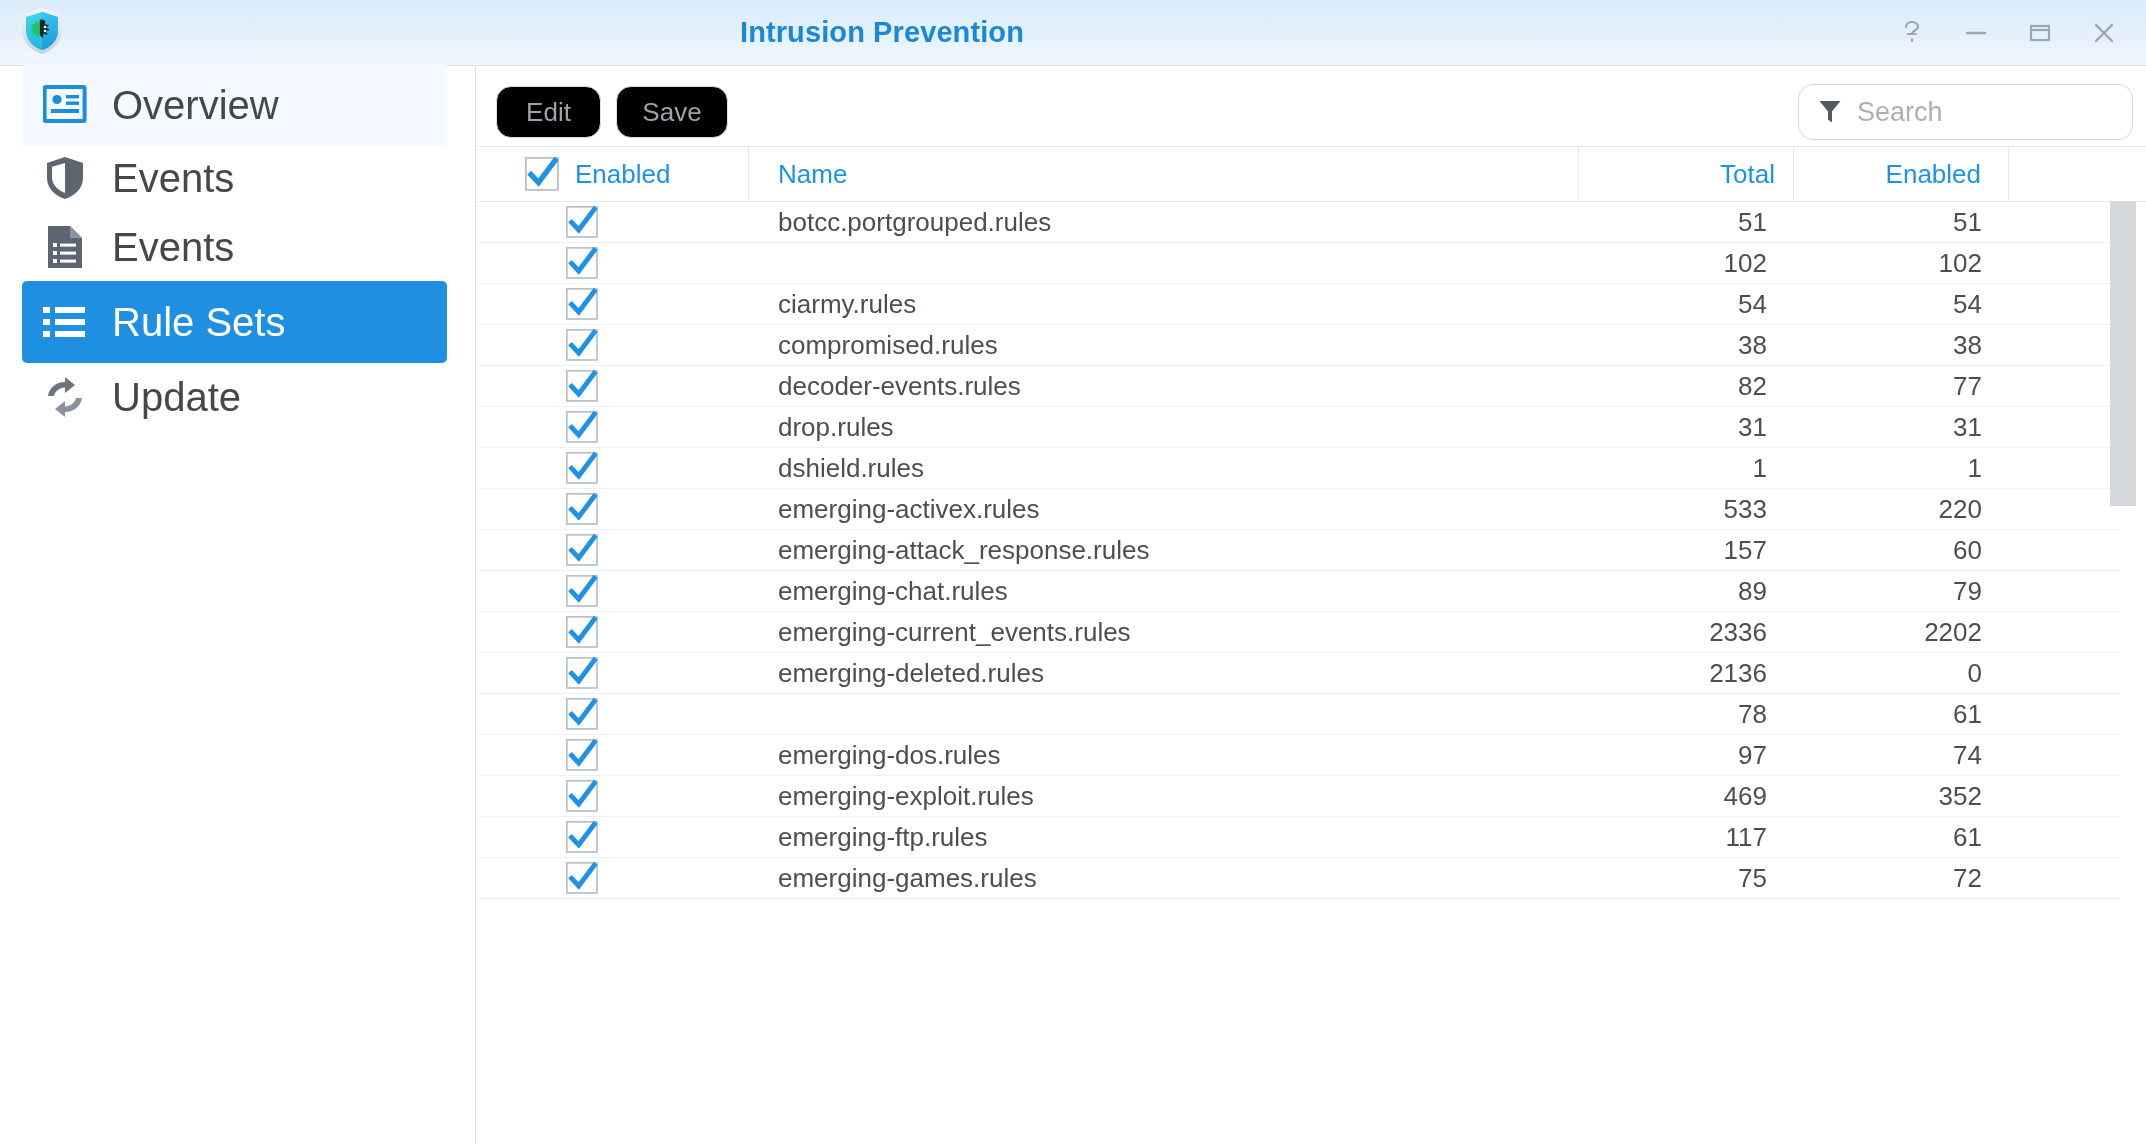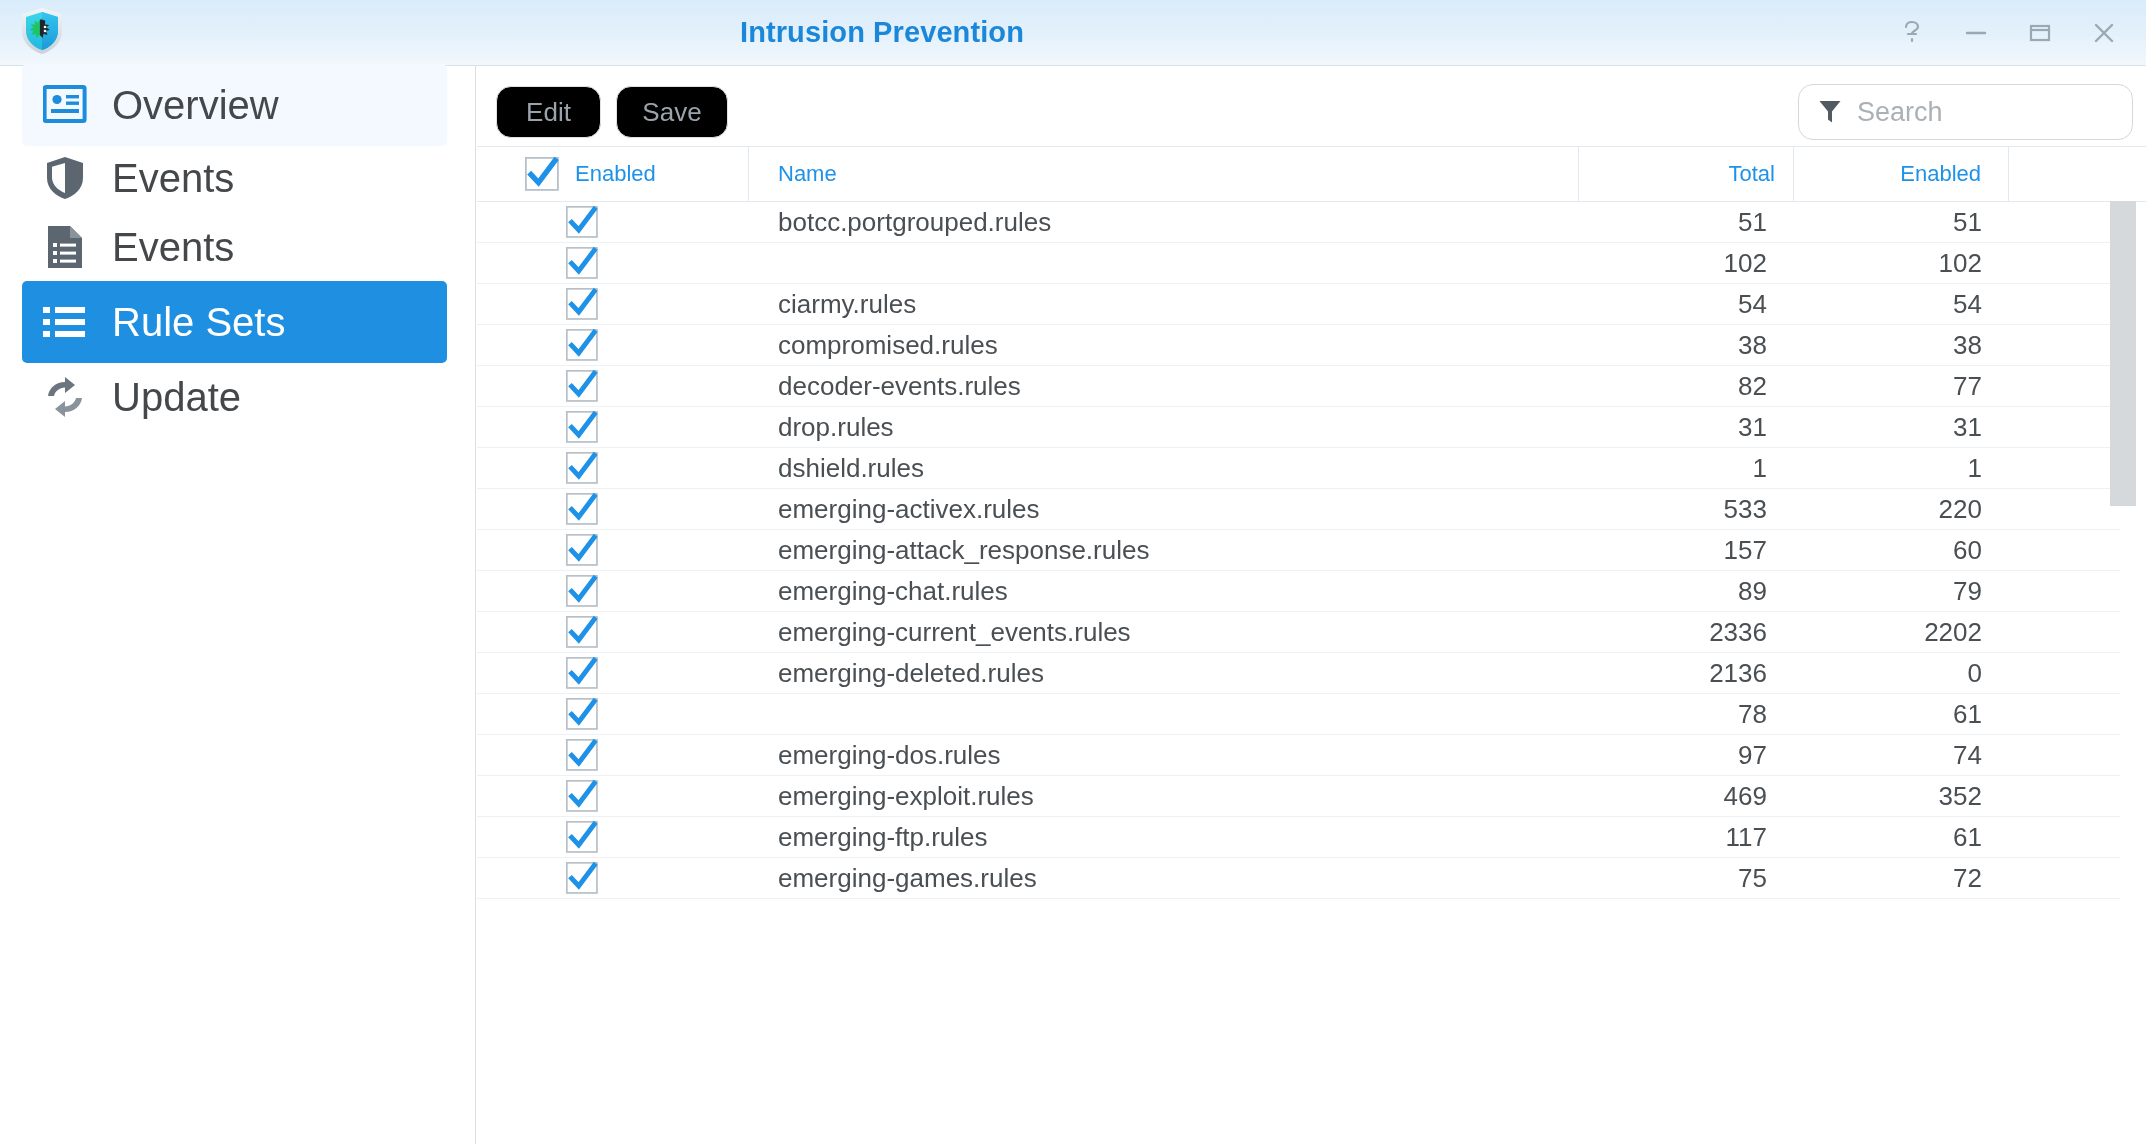--- a/index.html
+++ b/index.html
@@ -192,21 +192,21 @@
     border-bottom: 1px solid #e3e9ee;
     background: #ffffff;
     box-sizing: border-box;
   }
   .th {
     position: absolute;
     top: 0;
     height: 54px;
     display: flex;
     align-items: center;
-    font-size: 22px;
+    font-size: 26px;
     color: #1e92e8;
     box-sizing: border-box;
     cursor: pointer;
     white-space: nowrap;
   }
   .th.divider { border-right: 1px solid #e3e9ee; }
 
   .th-enabled { left: 0; width: 272px; justify-content: flex-start; padding-left: 98px; }
   .th-name    { left: 272px; width: 830px; padding-left: 29px; }
   .th-total   { left: 1102px; width: 215px; justify-content: flex-end; padding-right: 18px; }

